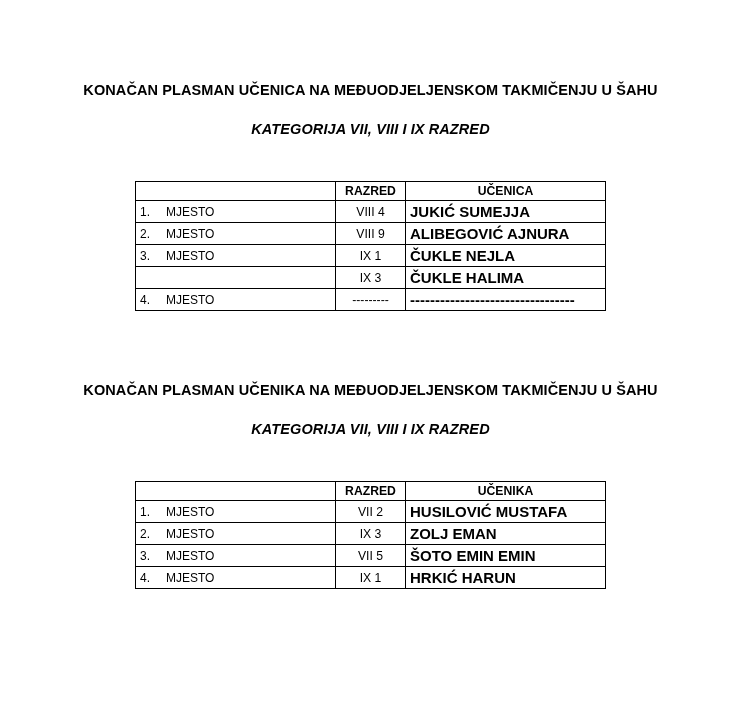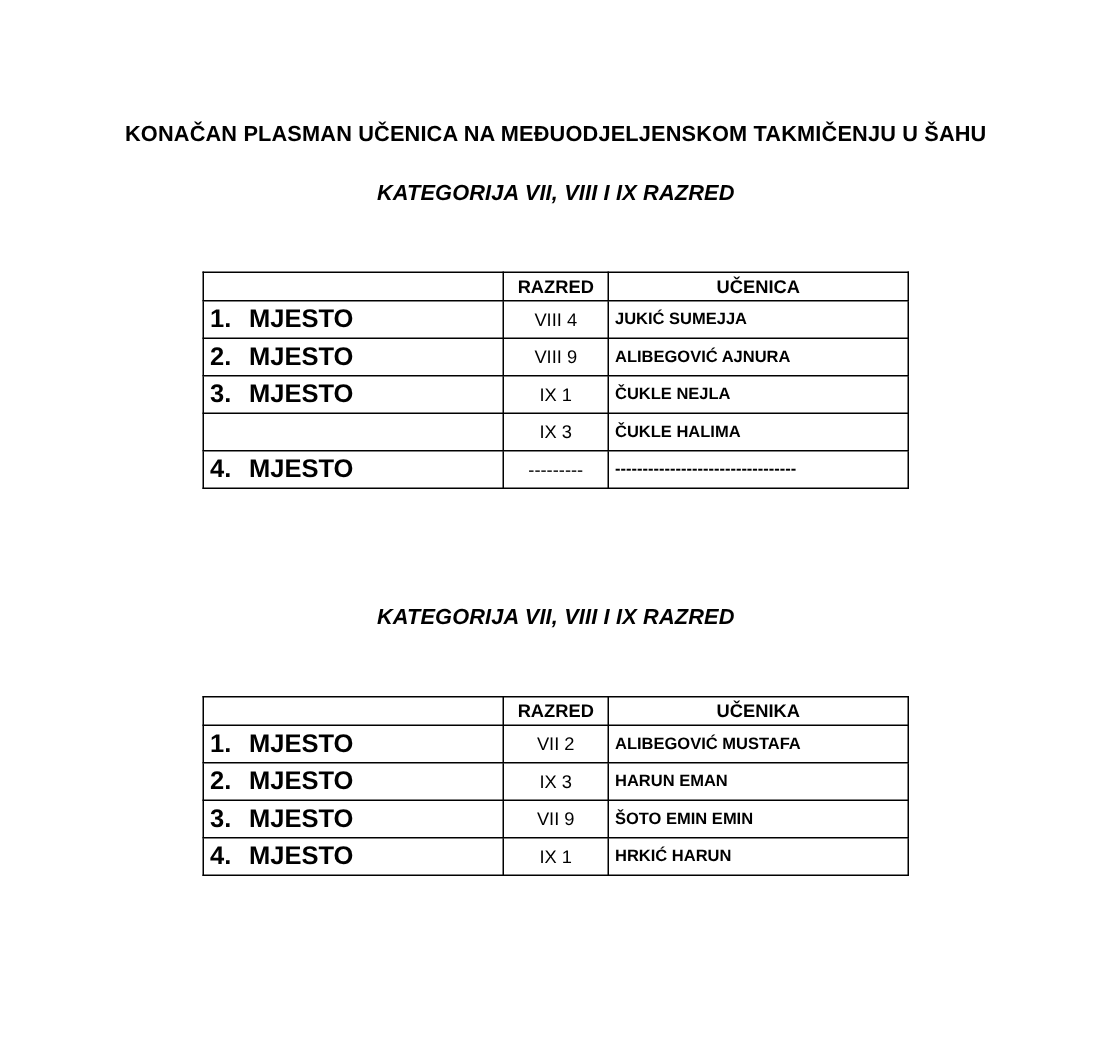--- a/index.html
+++ b/index.html
@@ -68,33 +68,33 @@
   .col-grade  { width: 70px;  }
   .col-name   { width: 200px; }
 
   .hdr {
     font-weight: bold;
     text-align: center;
     font-size: 12.2px;
   }
 
   td.place {
-    font-weight: bold;
-    font-size: 17px;
+    font-weight: normal;
+    font-size: 12px;
     padding-left: 26px;
     white-space: pre;
   }
   td.place .num { display: inline-block; width: 26px; }
   td.grade {
     text-align: center;
     font-size: 12.2px;
   }
   td.name {
     font-weight: bold;
-    font-size: 11px;
+    font-size: 15px;
     padding-left: 5px;
   }
   td.borderless-top { border-top: none; }
   td.noborder-bottom { border-bottom: none; }
 </style>
 </head>
 <body>
 
 <div class="page">
 
@@ -136,45 +136,46 @@
             <td class="place"><span class="num">4.</span><span>MJESTO</span></td>
             <td class="grade">---------</td>
             <td class="name">---------------------------------</td>
           </tr>
         </tbody>
       </table>
     </div>
   </div>
 
   <div class="section section-2">
+    <div class="doc-title">KONAČAN PLASMAN UČENIKA NA MEĐUODJELJENSKOM TAKMIČENJU U ŠAHU</div>
     <div class="doc-subtitle">KATEGORIJA VII, VIII I IX RAZRED</div>
 
     <div class="table-wrap">
       <table class="rank">
         <thead>
           <tr>
             <th class="col-place hdr"></th>
             <th class="col-grade hdr">RAZRED</th>
             <th class="col-name hdr">UČENIKA</th>
           </tr>
         </thead>
         <tbody>
           <tr>
             <td class="place"><span class="num">1.</span><span>MJESTO</span></td>
             <td class="grade">VII 2</td>
-            <td class="name">ALIBEGOVIĆ MUSTAFA</td>
+            <td class="name">HUSILOVIĆ MUSTAFA</td>
           </tr>
           <tr>
             <td class="place"><span class="num">2.</span><span>MJESTO</span></td>
             <td class="grade">IX 3</td>
-            <td class="name">HARUN EMAN</td>
+            <td class="name">ZOLJ EMAN</td>
           </tr>
           <tr>
             <td class="place"><span class="num">3.</span><span>MJESTO</span></td>
-            <td class="grade">VII 9</td>
+            <td class="grade">VII 5</td>
             <td class="name">ŠOTO EMIN EMIN</td>
           </tr>
           <tr>
             <td class="place"><span class="num">4.</span><span>MJESTO</span></td>
             <td class="grade">IX 1</td>
             <td class="name">HRKIĆ HARUN</td>
           </tr>
         </tbody>
       </table>
     </div>

